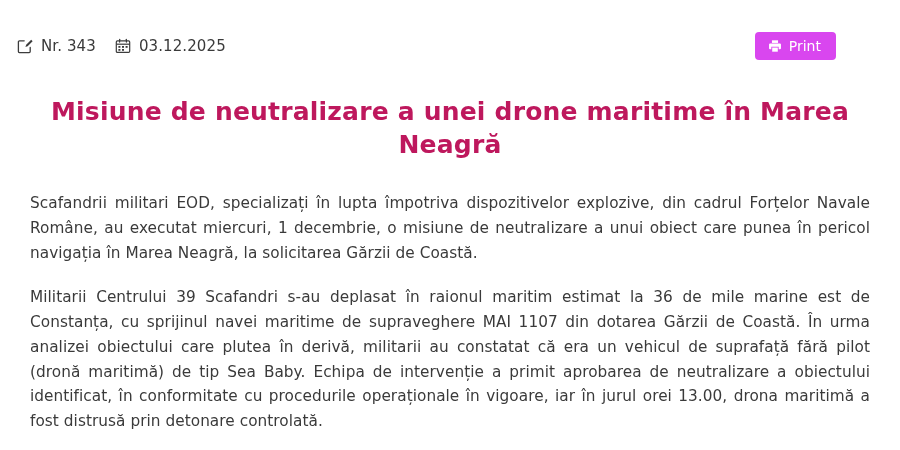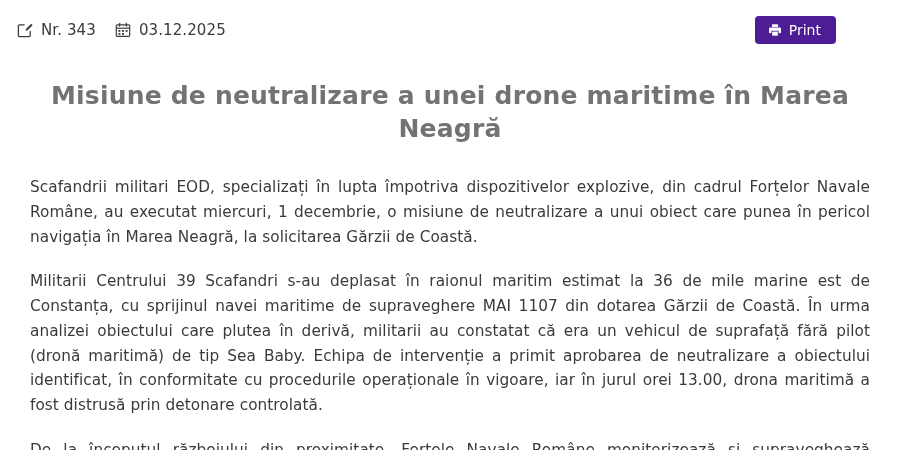--- a/index.html
+++ b/index.html
@@ -12,21 +12,21 @@
     background: #ffffff;
     font-family: "DejaVu Sans", "Liberation Sans", sans-serif;
     color: #333333;
     overflow: hidden;
   }
   .page {
     position: relative;
     width: 900px;
     height: 320px;
     box-sizing: border-box;
-    padding: 0 16px;
+    padding: 16px 16px;
   }
 
   
   .meta-bar {
     display: flex;
     align-items: center;
     height: 54px;
     padding-top: 6px;
     box-sizing: border-box;
   }
@@ -54,21 +54,21 @@
     letter-spacing: .1px;
     color: #3a3a3a;
   }
 
   .spacer { flex: 1 1 auto; }
 
   .print-button {
     display: inline-flex;
     align-items: center;
     gap: 7px;
-    background: #4c1d95;
+    background: #d946ef;
     color: #ffffff;
     border: none;
     border-radius: 4px;
     padding: 7px 15px 7px 13px;
     font-size: 14px;
     font-family: inherit;
     cursor: pointer;
     line-height: 1;
     margin-right: 48px;
   }
@@ -79,21 +79,21 @@
     width: 14px;
     height: 14px;
   }
 
   
   .article-title {
     margin: 26px 0 0 0;
     text-align: center;
     font-size: 25px;
     font-weight: bold;
-    color: #737373;
+    color: #be185d;
     letter-spacing: .2px;
     line-height: 1.3;
   }
 
   
   .article-body {
     margin-top: 30px;
     padding: 0 14px;
   }
   .article-body p {

